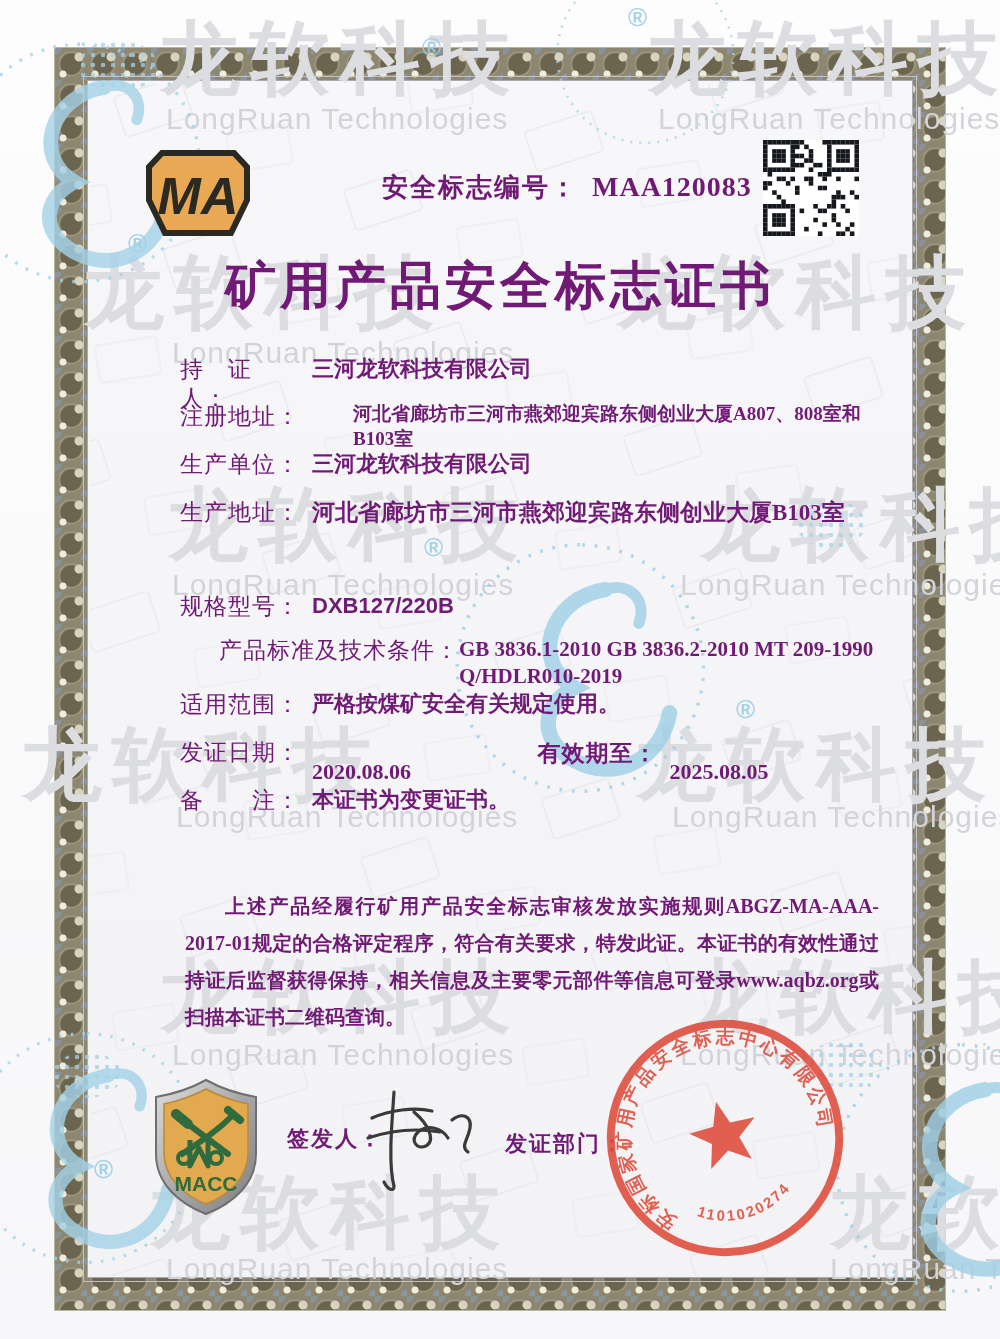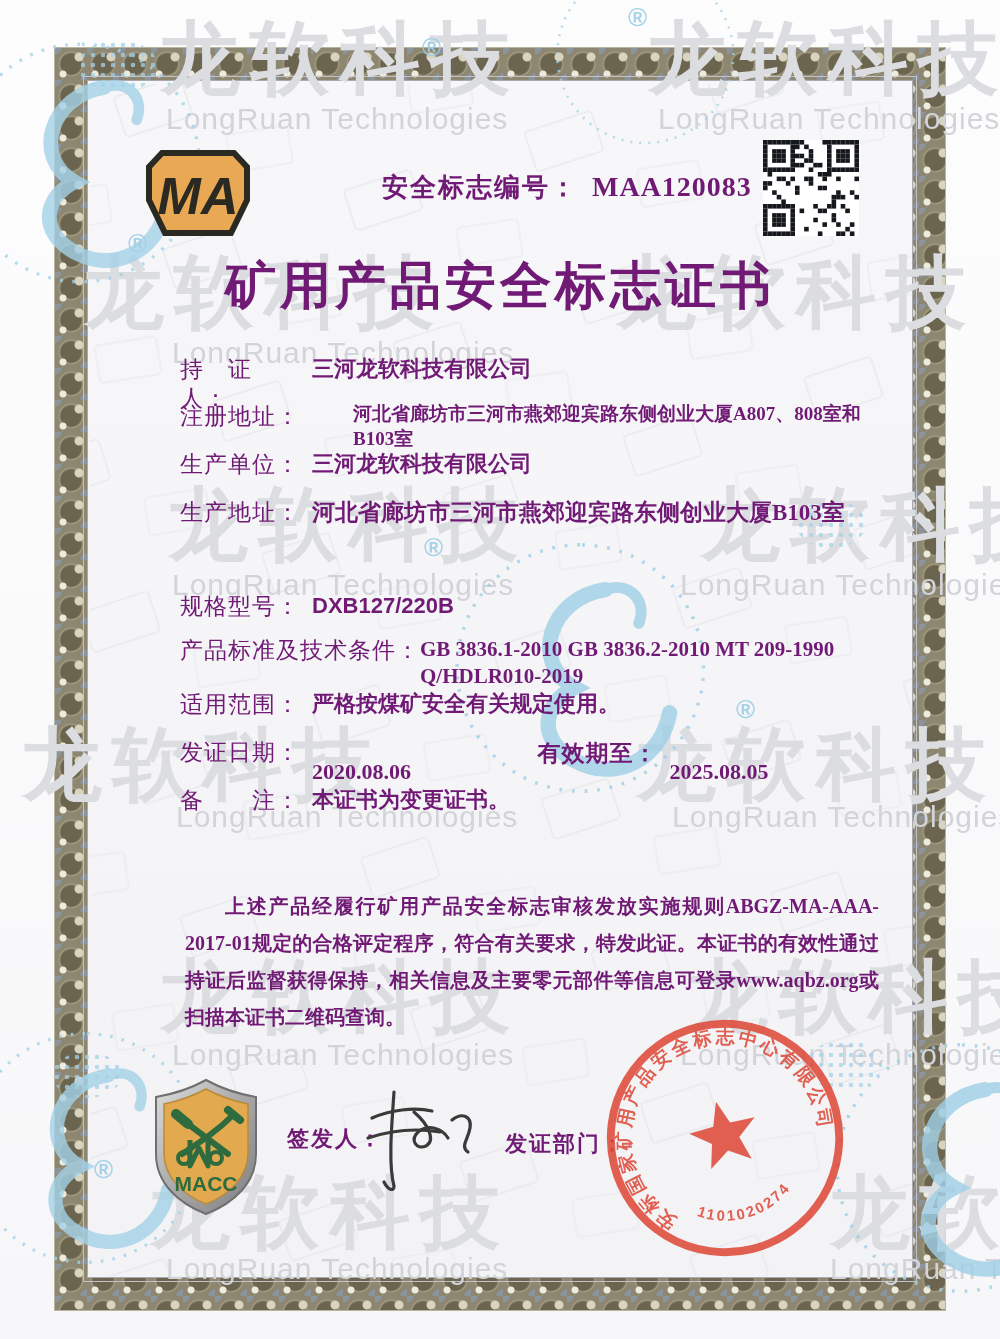--- a/index.html
+++ b/index.html
@@ -53,21 +53,21 @@
   .certno .lbl{font-size:26px;font-weight:700;letter-spacing:2px;}
   .certno .val{font-size:28px;font-weight:600;letter-spacing:1px;}
   .qr{position:absolute;left:763px;top:140px;width:96px;height:96px;background:#fff;}
 
   .title{position:absolute;left:0;right:0;top:252px;text-align:center;
          font-family:"Liberation Serif","DejaVu Serif",serif;
          font-size:51px;font-weight:900;letter-spacing:4px;}
 
   .row{position:absolute;left:180px;right:105px;display:flex;align-items:flex-start;}
   .row .lbl{flex:none;width:132px;font-size:23px;font-weight:400;letter-spacing:1px;line-height:1.25;}
-  .row .lbl.wide{width:240px;}
+  .row .lbl.wide{width:240px;margin-left:39px;}
   .row .val{font-family:"Liberation Serif","DejaVu Serif",serif;font-size:22px;font-weight:600;line-height:1.3;}
   .val-small{font-size:19px !important;margin-left:41px;}
   .val-big{font-size:23px !important;font-weight:700 !important;}
   .val-mono{font-family:"Liberation Sans","DejaVu Sans",sans-serif !important;font-weight:800 !important;}
   .val-std{max-width:470px;font-size:21px !important;}
   .row-dates .val{width:245px;margin-top:20px;}
   .row-dates .lbl2{flex:none;width:132px;font-size:23px;font-weight:800;letter-spacing:1px;}
 
   .statement{position:absolute;left:185px;width:694px;top:888px;
              font-family:"Liberation Serif","DejaVu Serif",serif;

